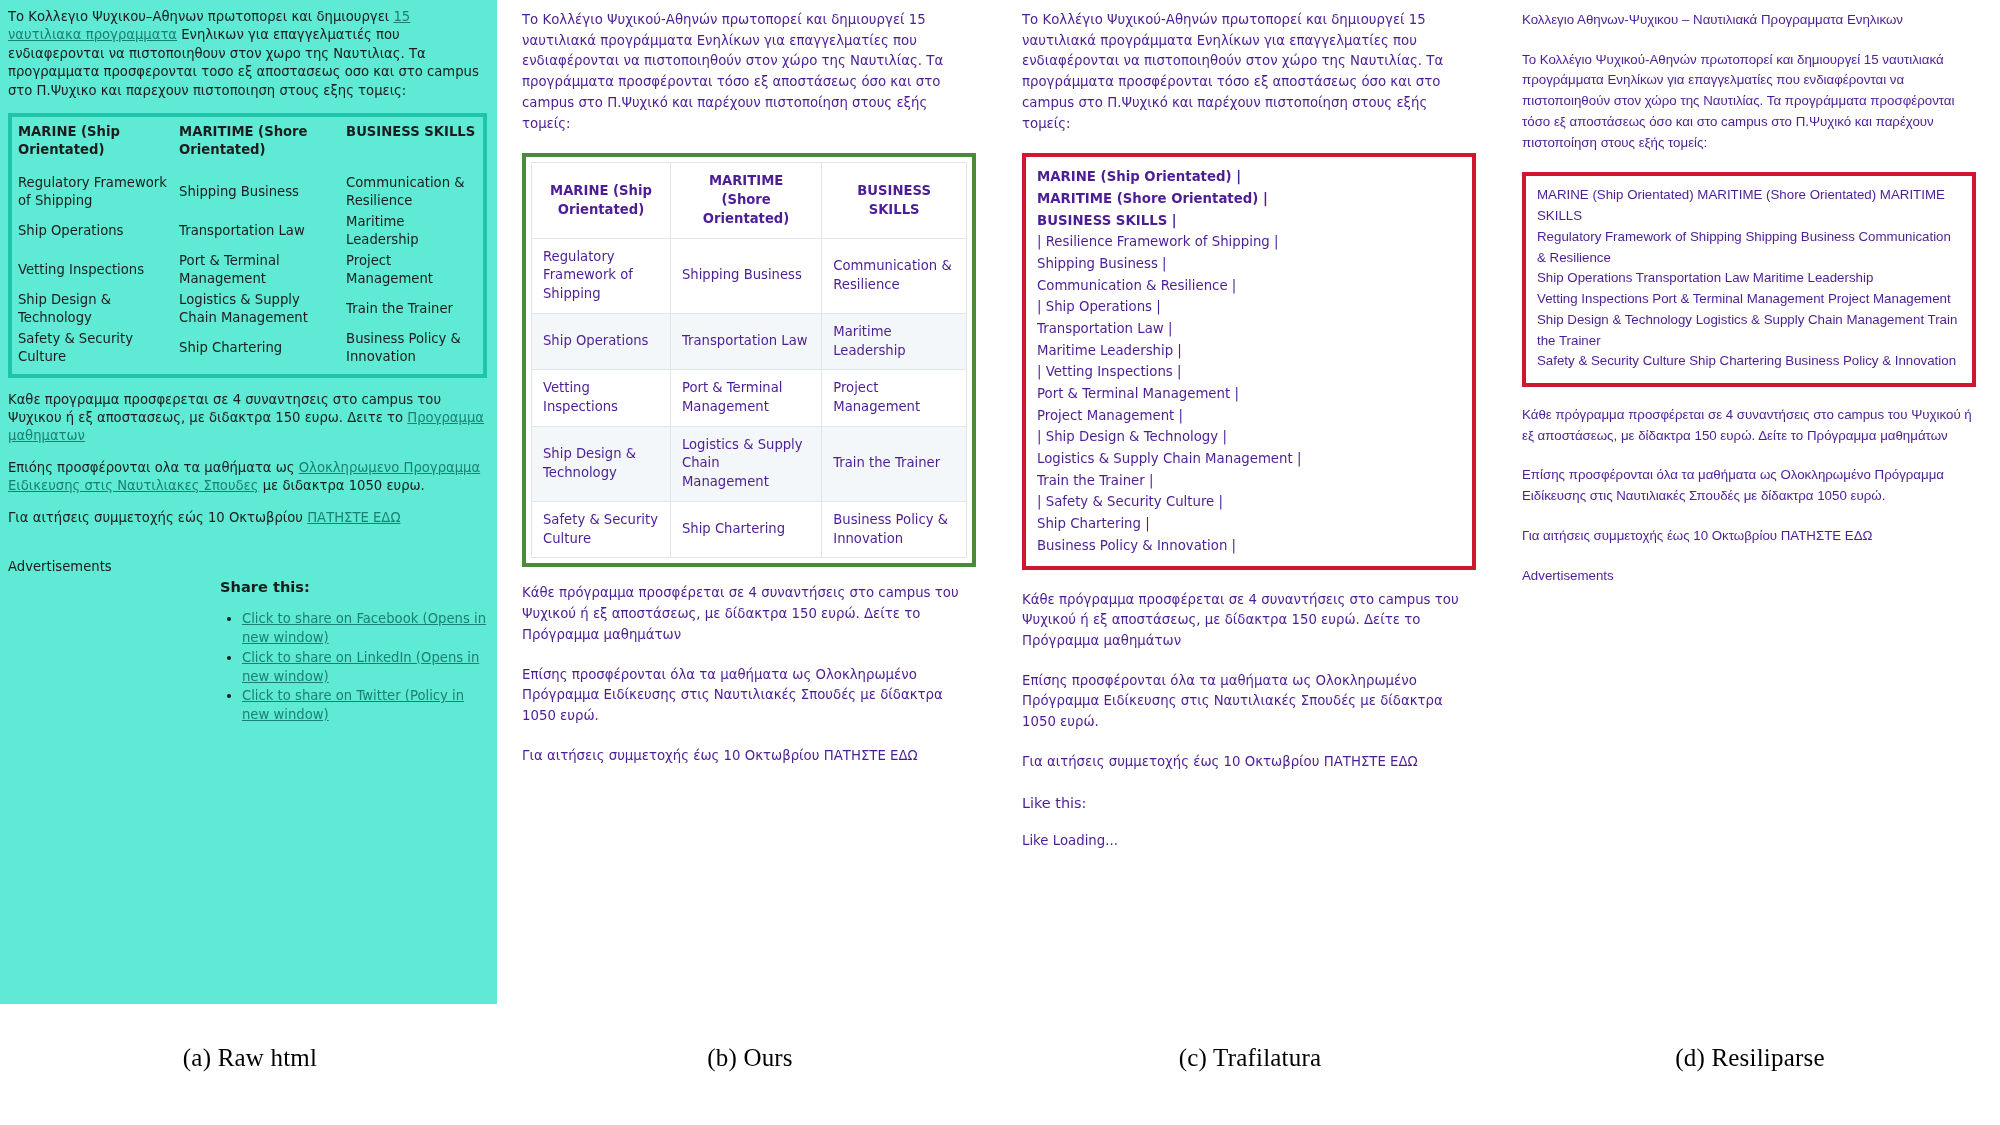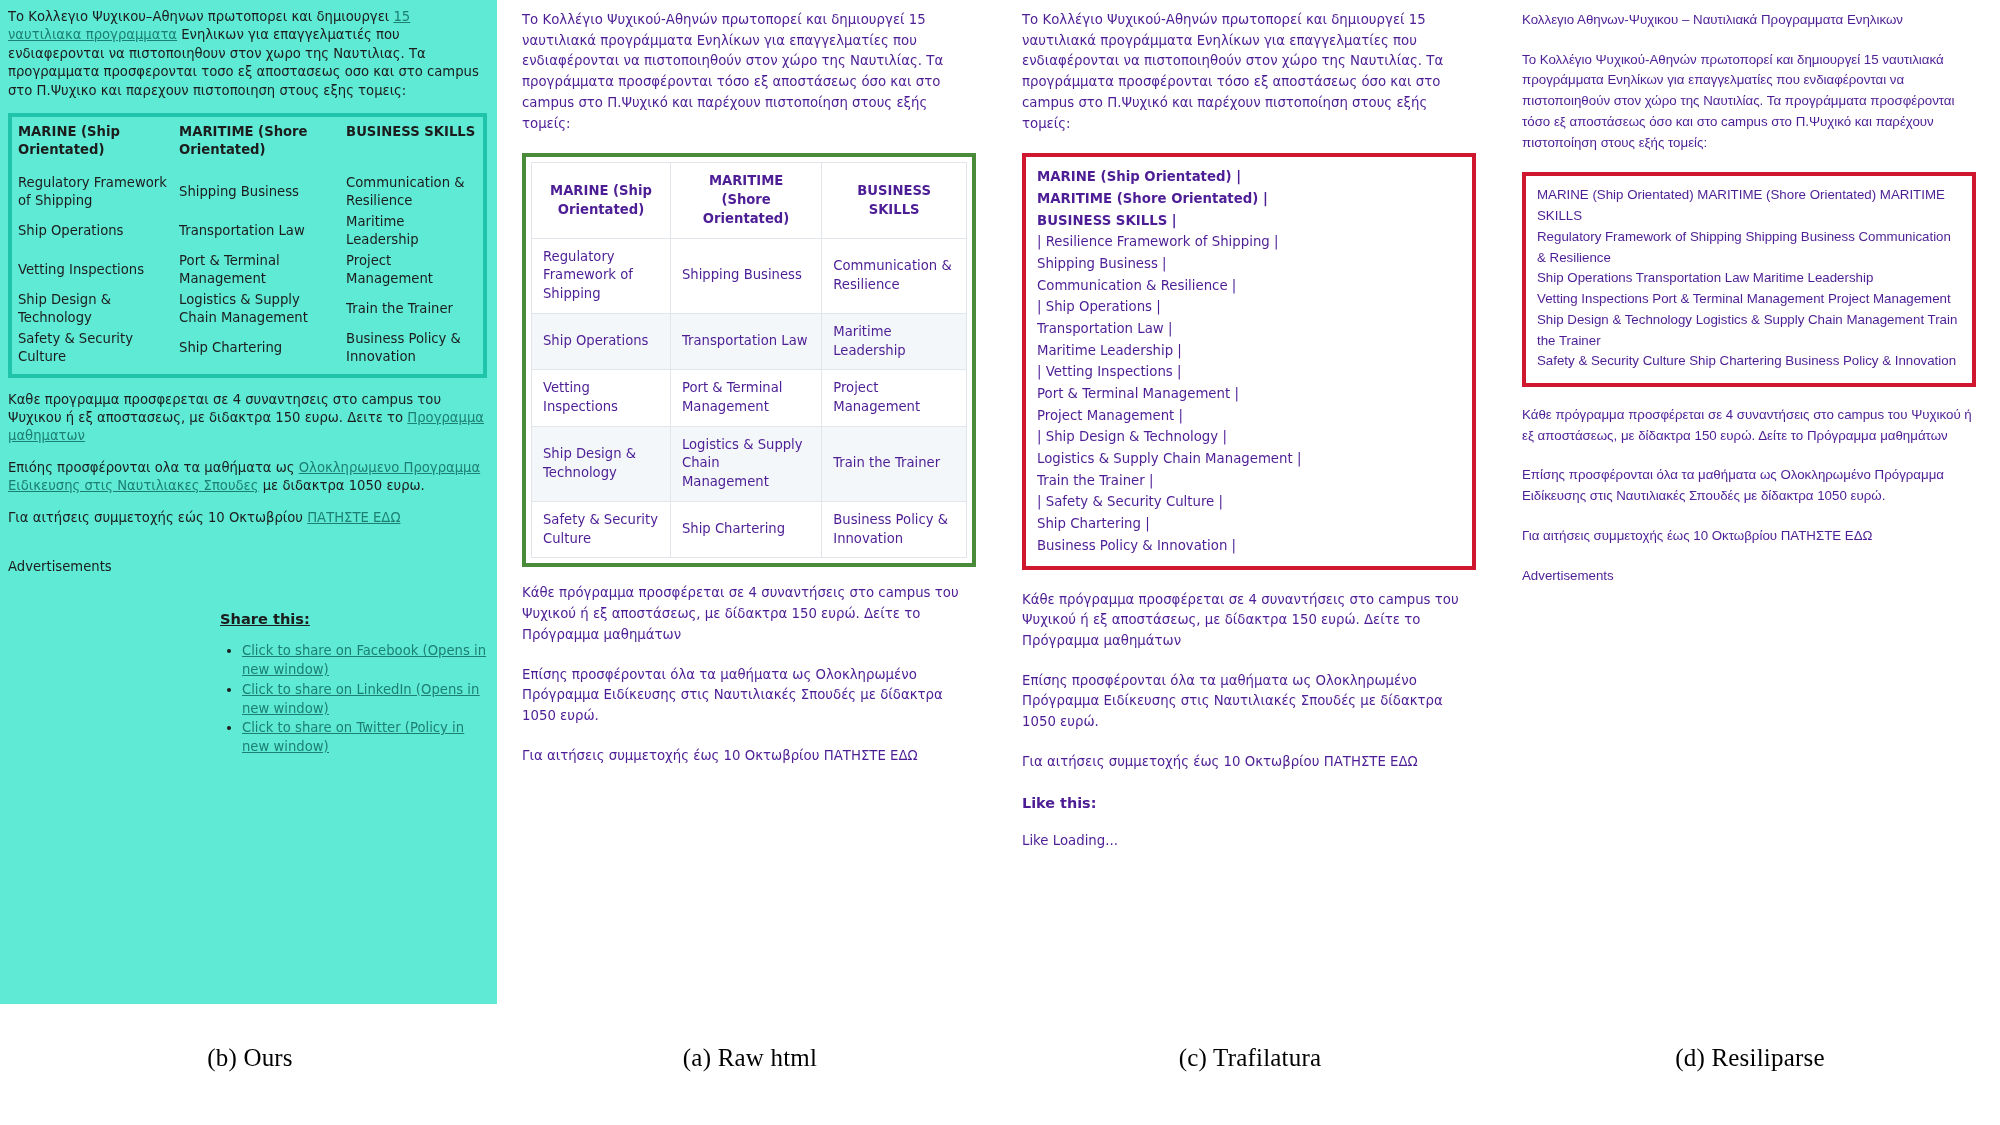--- a/index.html
+++ b/index.html
@@ -64,21 +64,21 @@
     padding-bottom: 14px;
   }
   .a-grid .cl {
     font-size: 13.2px;
     line-height: 1.33;
     display: flex;
     align-items: center;
     min-height: 39px;
   }
   .a-adv { margin-top: 31px; font-size: 13.2px; }
-  .share-block { margin-top: 32px; padding-left: 212px; text-decoration: underline; }
+  .share-block { margin-top: 0; padding-left: 212px; }
   .share-title { font-weight: bold; font-size: 14.6px; margin-bottom: 13px; }
   .share-list { margin: 0; padding-left: 22px; }
   .share-list li { margin-bottom: 1px; }
   .share-list li a { line-height: 1.42; font-size: 13.2px; }
 
   
   .render {
     position: absolute;
     left: 0; top: 0;
     width: 100%;
@@ -120,21 +120,21 @@
   table.b-table tbody tr:nth-child(odd) td { background: #ffffff; }
 
   
   .c-box {
     border: 4px solid #cf182f;
     padding: 9px 10px 9px 11px;
     margin: 0 0 20px 0;
   }
   .c-line { font-size: 13.3px; line-height: 1.63; }
   .c-line.bold { font-weight: bold; }
-  .like-title { font-weight: bold; font-size: 14.4px; margin: 0 0 17px 0; }
+  .like-title { font-weight: normal; font-size: 14.4px; margin: 0 0 17px 0; }
 
   
   .d-box {
     border: 4px solid #cf182f;
     padding: 9px 11px 11px 11px;
     margin: 0 0 18px 0;
   }
   .d-line { font-size: 13.3px; line-height: 1.56; }
 
   
@@ -320,19 +320,19 @@
         <p>Επίσης προσφέρονται όλα τα μαθήματα ως Ολοκληρωμένο Πρόγραμμα Ειδίκευσης στις Ναυτιλιακές Σπουδές με δίδακτρα 1050 ευρώ.</p>
         <p>Για αιτήσεις συμμετοχής έως 10 Οκτωβρίου ΠΑΤΗΣΤΕ ΕΔΩ</p>
         <p>Advertisements</p>
 
       </div>
     </div>
 
   </div>
 
   <div class="captions">
+    <div class="caption">(a) Raw html</div>
     <div class="caption">(b) Ours</div>
-    <div class="caption">(a) Raw html</div>
     <div class="caption">(c) Trafilatura</div>
     <div class="caption">(d) Resiliparse</div>
   </div>
 
 </div>
 
 </body></html>

